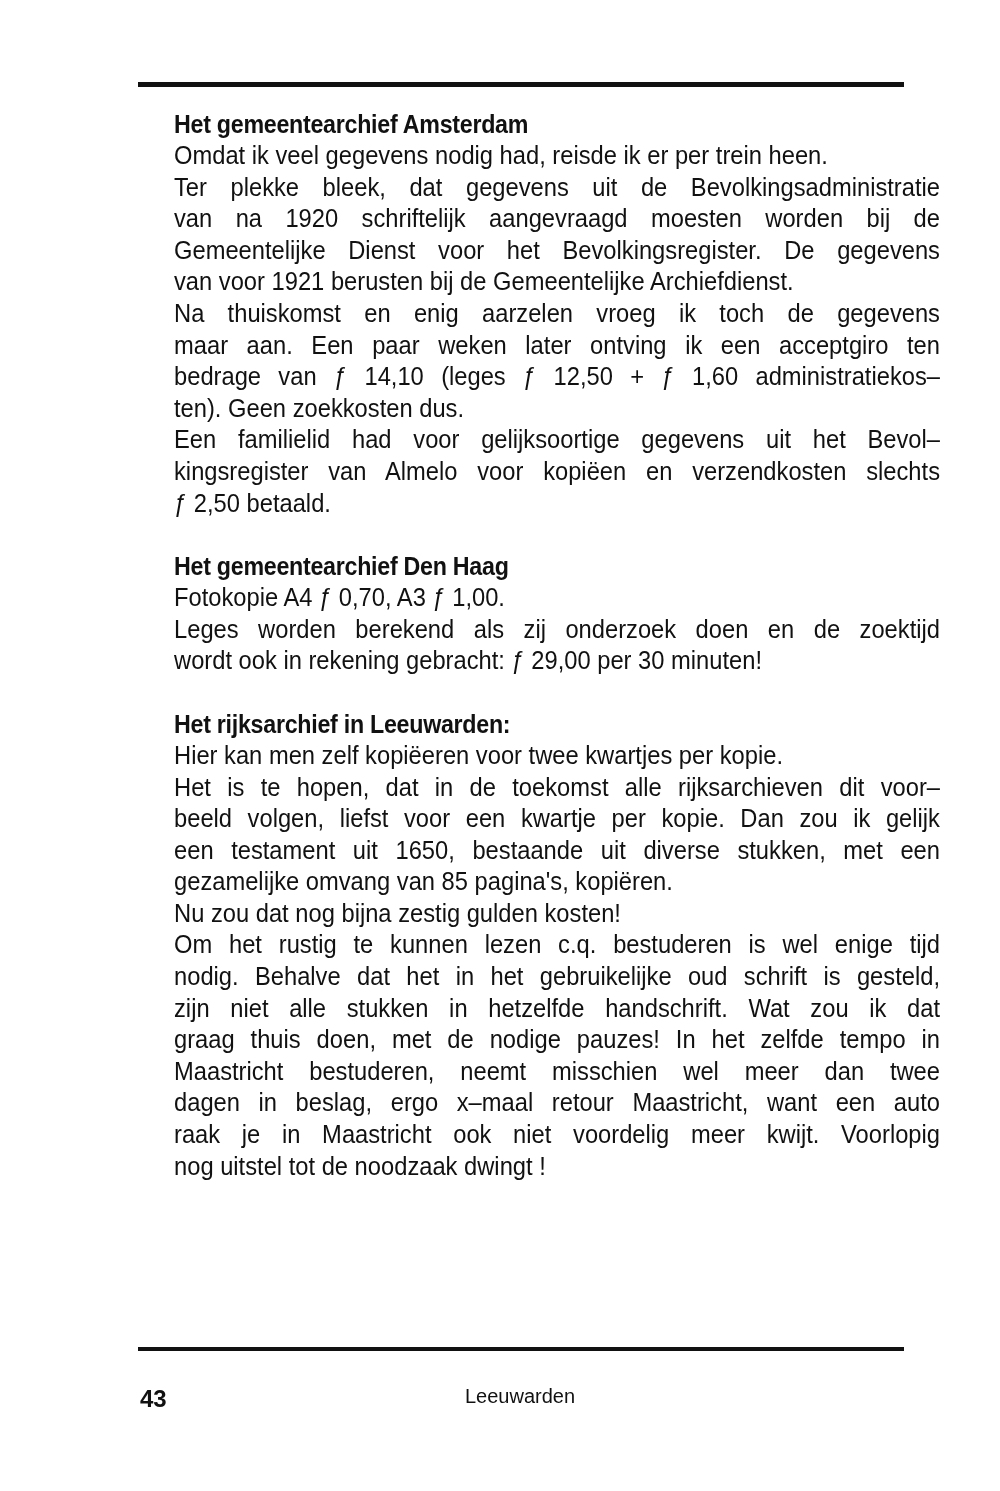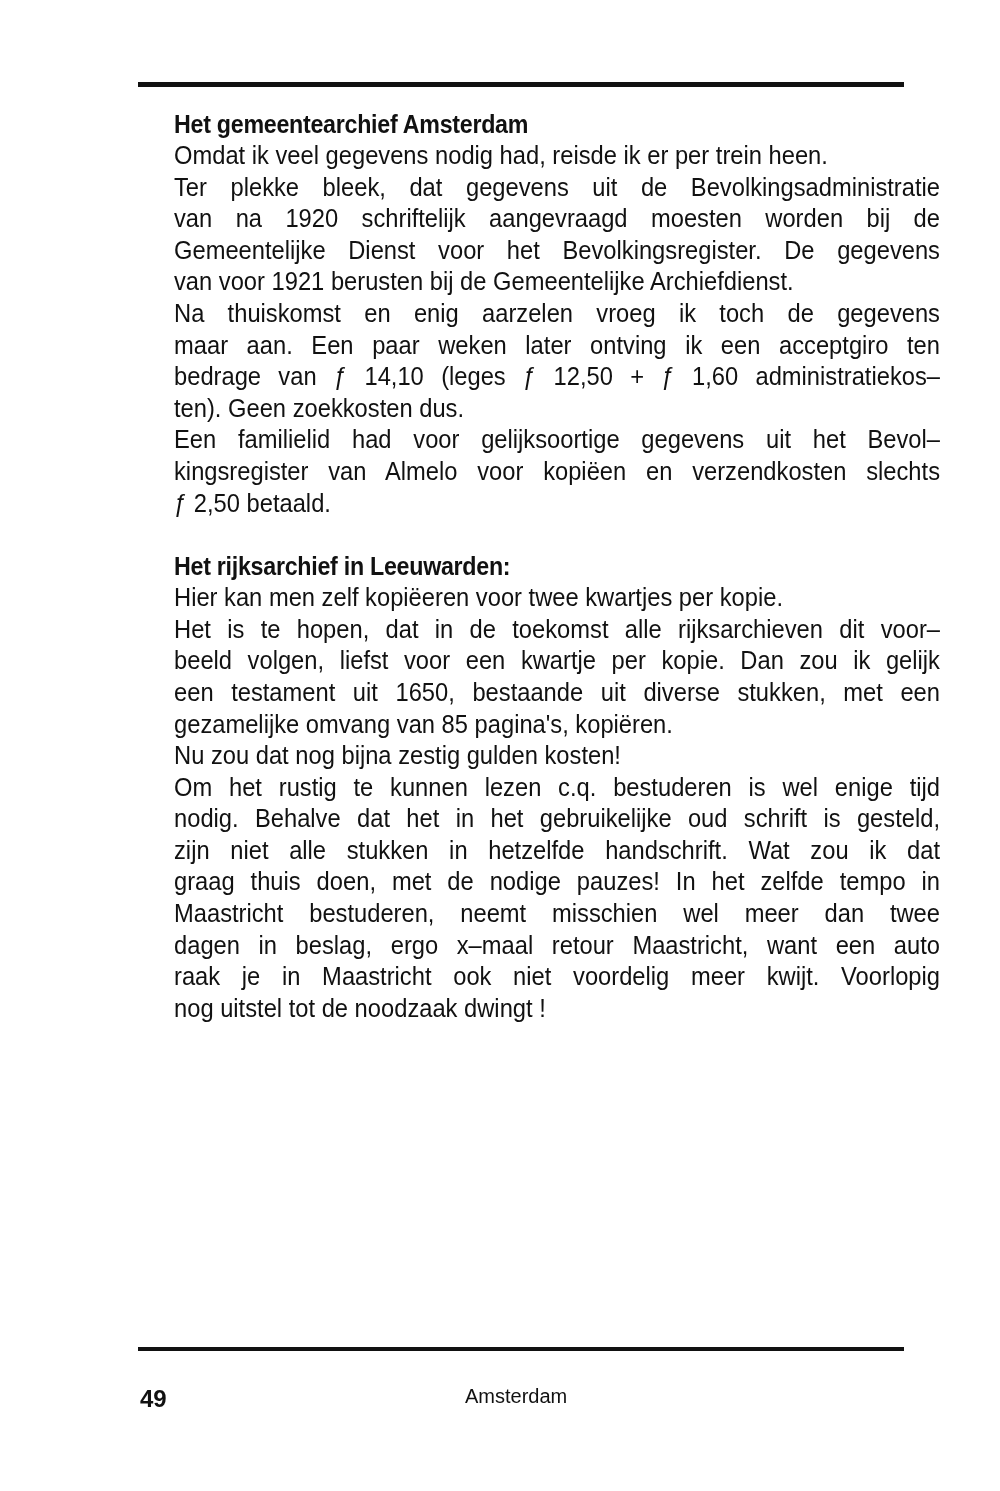--- a/index.html
+++ b/index.html
@@ -34,34 +34,40 @@
       <div class="line last" style="transform: scaleX(0.93); transform-origin: left center; width: 823.656px;">van voor 1921 berusten bij de Gemeentelijke Archiefdienst.</div>
       <div class="line" style="transform: scaleX(0.93); transform-origin: left center; width: 823.656px;">Na thuiskomst en enig aarzelen vroeg ik toch de gegevens</div>
       <div class="line" style="transform: scaleX(0.93); transform-origin: left center; width: 823.656px;">maar aan. Een paar weken later ontving ik een acceptgiro ten</div>
       <div class="line" style="transform: scaleX(0.93); transform-origin: left center; width: 823.656px;">bedrage van ƒ 14,10 (leges ƒ 12,50 + ƒ 1,60 administratiekos–</div>
       <div class="line last" style="transform: scaleX(0.93); transform-origin: left center; width: 823.656px;">ten). Geen zoekkosten dus.</div>
       <div class="line" style="transform: scaleX(0.93); transform-origin: left center; width: 823.656px;">Een familielid had voor gelijksoortige gegevens uit het Bevol–</div>
       <div class="line" style="transform: scaleX(0.93); transform-origin: left center; width: 823.656px;">kingsregister van Almelo voor kopiëen en verzendkosten slechts</div>
       <div class="line last" style="transform: scaleX(0.93); transform-origin: left center; width: 823.656px;">ƒ 2,50 betaald.</div>
     </div>
     <div class="section">
+      <div class="heading">Het gemeentearchief Den Haag</div>
+      <div class="line last" style="transform: scaleX(0.93); transform-origin: left center; width: 823.656px;">Fotokopie A4 ƒ 0,70, A3 ƒ 1,00.</div>
+      <div class="line" style="transform: scaleX(0.93); transform-origin: left center; width: 823.656px;">Leges worden berekend als zij onderzoek doen en de zoektijd</div>
+      <div class="line last" style="transform: scaleX(0.93); transform-origin: left center; width: 823.656px;">wordt ook in rekening gebracht: ƒ 29,00 per 30 minuten!</div>
+    </div>
+    <div class="section">
       <div class="heading">Het rijksarchief in Leeuwarden:</div>
       <div class="line last" style="transform: scaleX(0.93); transform-origin: left center; width: 823.656px;">Hier kan men zelf kopiëeren voor twee kwartjes per kopie.</div>
       <div class="line" style="transform: scaleX(0.93); transform-origin: left center; width: 823.656px;">Het is te hopen, dat in de toekomst alle rijksarchieven dit voor–</div>
       <div class="line" style="transform: scaleX(0.93); transform-origin: left center; width: 823.656px;">beeld volgen, liefst voor een kwartje per kopie. Dan zou ik gelijk</div>
       <div class="line" style="transform: scaleX(0.93); transform-origin: left center; width: 823.656px;">een testament uit 1650, bestaande uit diverse stukken, met een</div>
       <div class="line last" style="transform: scaleX(0.93); transform-origin: left center; width: 823.656px;">gezamelijke omvang van 85 pagina's, kopiëren.</div>
       <div class="line last" style="transform: scaleX(0.93); transform-origin: left center; width: 823.656px;">Nu zou dat nog bijna zestig gulden kosten!</div>
       <div class="line" style="transform: scaleX(0.93); transform-origin: left center; width: 823.656px;">Om het rustig te kunnen lezen c.q. bestuderen is wel enige tijd</div>
       <div class="line" style="transform: scaleX(0.93); transform-origin: left center; width: 823.656px;">nodig. Behalve dat het in het gebruikelijke oud schrift is gesteld,</div>
       <div class="line" style="transform: scaleX(0.93); transform-origin: left center; width: 823.656px;">zijn niet alle stukken in hetzelfde handschrift. Wat zou ik dat</div>
       <div class="line" style="transform: scaleX(0.93); transform-origin: left center; width: 823.656px;">graag thuis doen, met de nodige pauzes! In het zelfde tempo in</div>
       <div class="line" style="transform: scaleX(0.93); transform-origin: left center; width: 823.656px;">Maastricht bestuderen, neemt misschien wel meer dan twee</div>
       <div class="line" style="transform: scaleX(0.93); transform-origin: left center; width: 823.656px;">dagen in beslag, ergo x–maal retour Maastricht, want een auto</div>
       <div class="line" style="transform: scaleX(0.93); transform-origin: left center; width: 823.656px;">raak je in Maastricht ook niet voordelig meer kwijt. Voorlopig</div>
       <div class="line last" style="transform: scaleX(0.93); transform-origin: left center; width: 823.656px;">nog uitstel tot de noodzaak dwingt !</div>
     </div>
   </div>
 
 <div class="rule bottom"></div>
 
-<div class="folio">49</div>
-<div class="running-title">Amsterdam</div>
+<div class="folio">43</div>
+<div class="running-title">Leeuwarden</div>
 
 </body></html>

